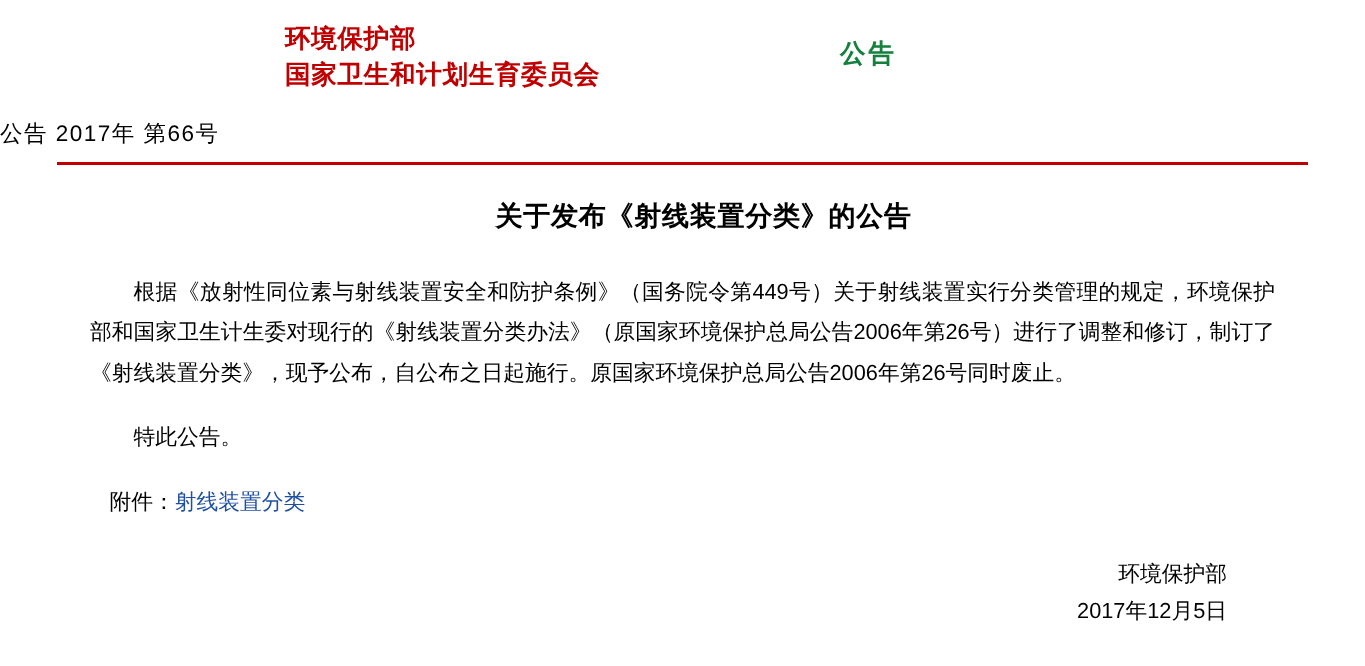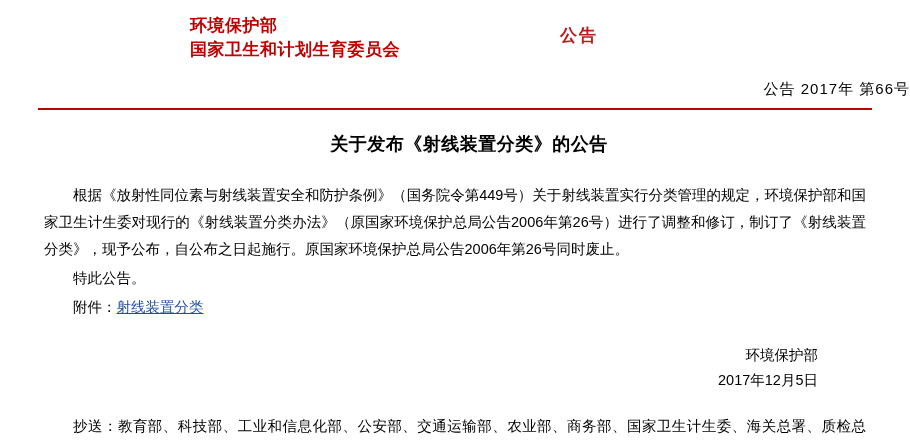--- a/index.html
+++ b/index.html
@@ -37,30 +37,30 @@
     font-family: "Liberation Sans", "DejaVu Sans", sans-serif;
     white-space: nowrap;
   }
   .issuers div {
     letter-spacing: 0.5px;
   }
   .doc-kind {
     position: absolute;
     left: 560px;
     top: 24px;
-    color: #b91c1c;
+    color: #15803d;
     font-weight: bold;
     font-size: 17px;
     font-family: "Liberation Sans", "DejaVu Sans", sans-serif;
     letter-spacing: 2px;
   }
 
   
   .doc-number {
-    text-align: right;
+    text-align: left;
     font-size: 15px;
     margin-top: 14px;
     letter-spacing: 1px;
     font-family: "Liberation Sans", "DejaVu Sans", sans-serif;
   }
   .red-rule {
     margin: 9px 38px 0 38px;
     height: 2px;
     background: #c00000;
   }
@@ -79,32 +79,31 @@
   
   .body-wrap {
     margin: 26px 44px 0 44px;
     font-size: 14.5px;
     line-height: 27px;
     font-family: "Liberation Sans", "DejaVu Sans", sans-serif;
     text-align: justify;
   }
   .para {
     text-indent: 2em;
-    margin: 0;
+    margin: 16px;
   }
   .para + .para {
     margin-top: 2px;
   }
   .attachment-line {
     text-indent: 2em;
     margin-top: 2px;
   }
   .attachment-link {
     color: #1f4fa0;
-    text-decoration: underline;
     cursor: pointer;
   }
 
   
   .signature {
     margin-top: 22px;
     text-align: right;
     padding-right: 92px;
     font-size: 14.5px;
     line-height: 25px;

